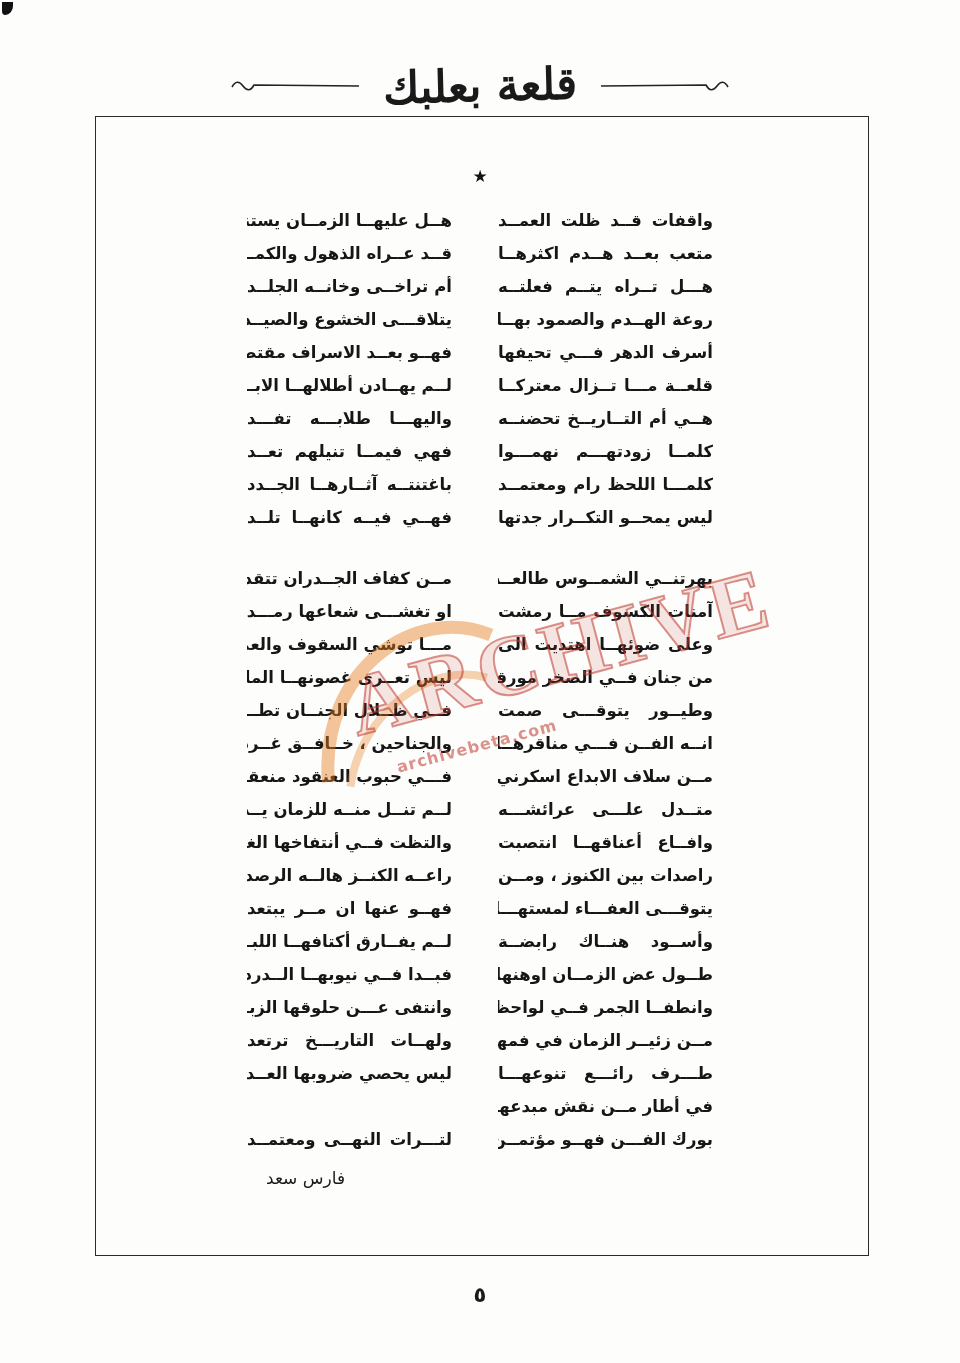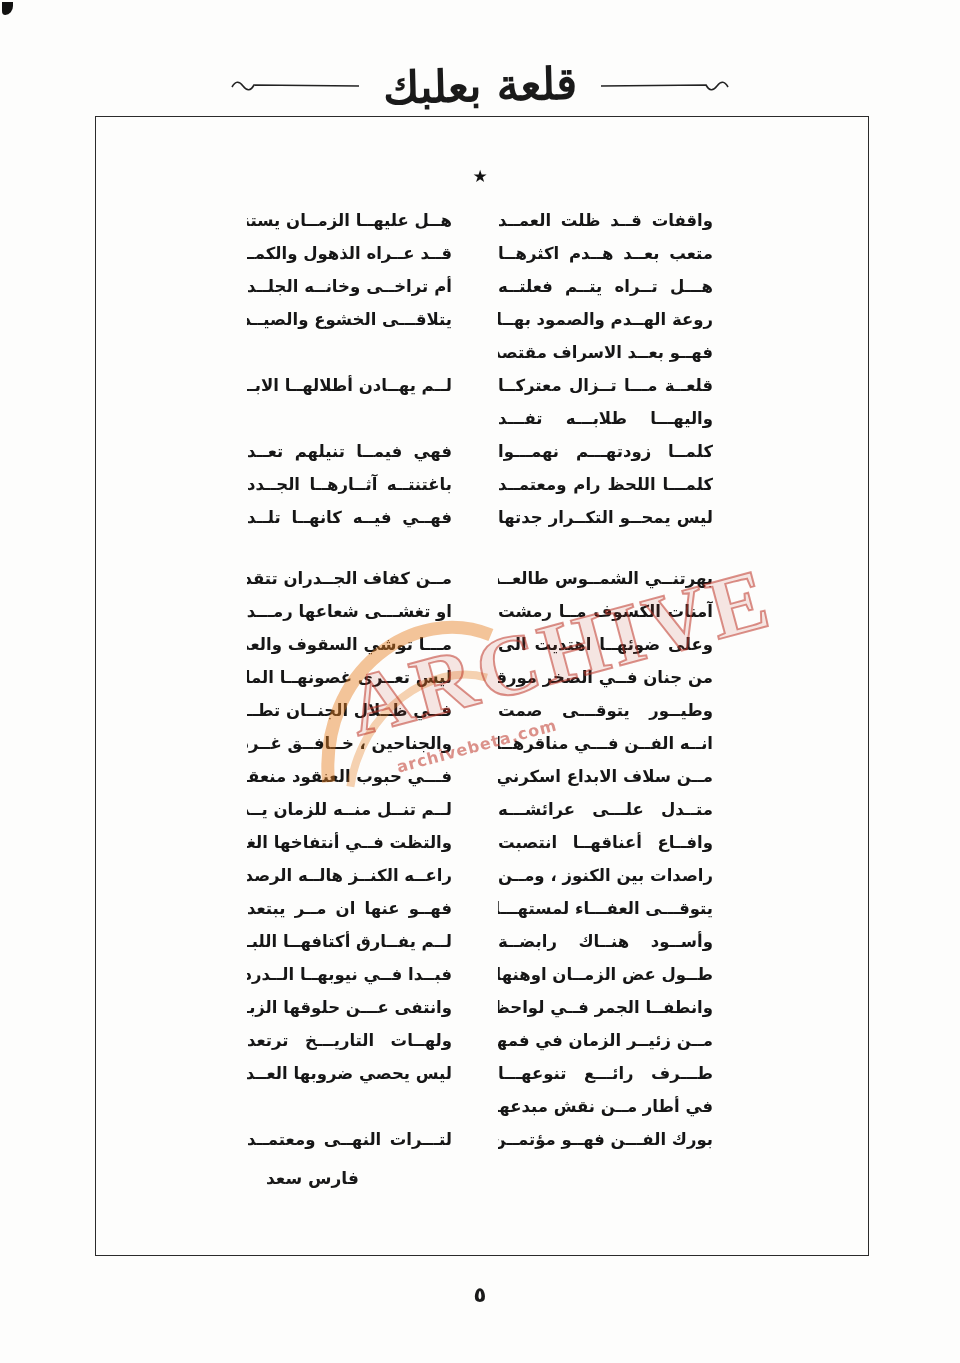--- a/index.html
+++ b/index.html
@@ -82,21 +82,21 @@
     text-align-last: justify;
     overflow: hidden;
     color: #161616;
   }
   
   .author {
     position: absolute;
     left: 266px; top: 1168px;
     direction: rtl;
     font-size: 17px;
-    font-weight: 700;
+    font-weight: 400;
   }
   .page-number {
     position: absolute;
     top: 1283px; left: 0; right: 0;
     text-align: center;
     font-size: 21px;
     font-weight: 700;
   }
   
   .watermark {
@@ -162,27 +162,29 @@
         </div>
         <div class="verse">
           <div class="hemistich sadr">هـــل تــراه يتــم فعلتــه</div>
           <div class="hemistich ajuz">أم تراخــى وخانــه الجلــد</div>
         </div>
         <div class="verse">
           <div class="hemistich sadr">روعة الهــدم والصمود بهــا</div>
           <div class="hemistich ajuz">يتلاقـــى الخشوع والصيــد</div>
         </div>
         <div class="verse">
+          <div class="hemistich sadr">أسرف الدهر فـــي تحيفها</div>
           <div class="hemistich ajuz">فهــو بعــد الاسراف مقتصد</div>
         </div>
         <div class="verse">
           <div class="hemistich sadr">قلعــة مـــا تــزال معتركــا</div>
           <div class="hemistich ajuz">لــم يهــادن أطلالهــا الابــد</div>
         </div>
         <div class="verse">
+          <div class="hemistich sadr">هــي أم التــاريــخ تحضنــه</div>
           <div class="hemistich ajuz">واليهـــا طلابـــه تفـــد</div>
         </div>
         <div class="verse">
           <div class="hemistich sadr">كلمــا زودتهـــم نهمـــوا</div>
           <div class="hemistich ajuz">فهي فيمــا تنيلهم تعــد</div>
         </div>
         <div class="verse">
           <div class="hemistich sadr">كلمـــا اللحظ رام ومعتمــد</div>
           <div class="hemistich ajuz">باغتنتــه آثــارهــا الجــدد</div>
         </div>

